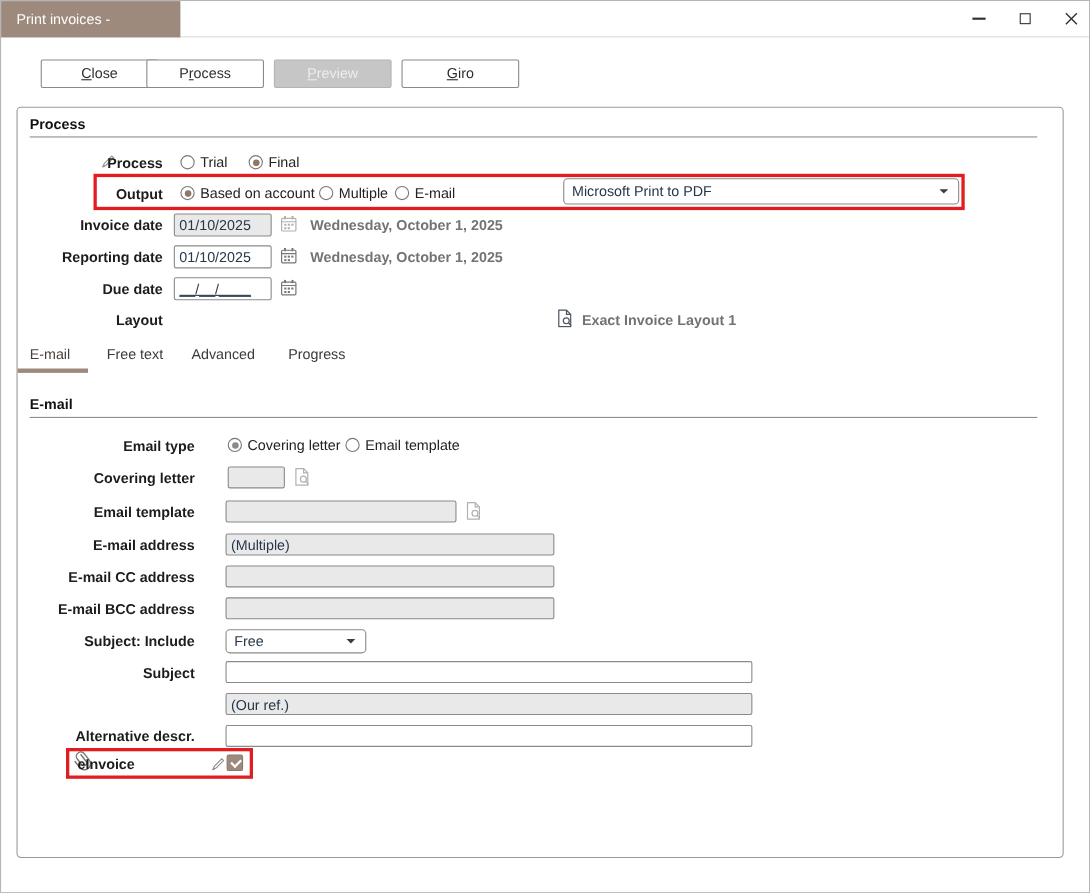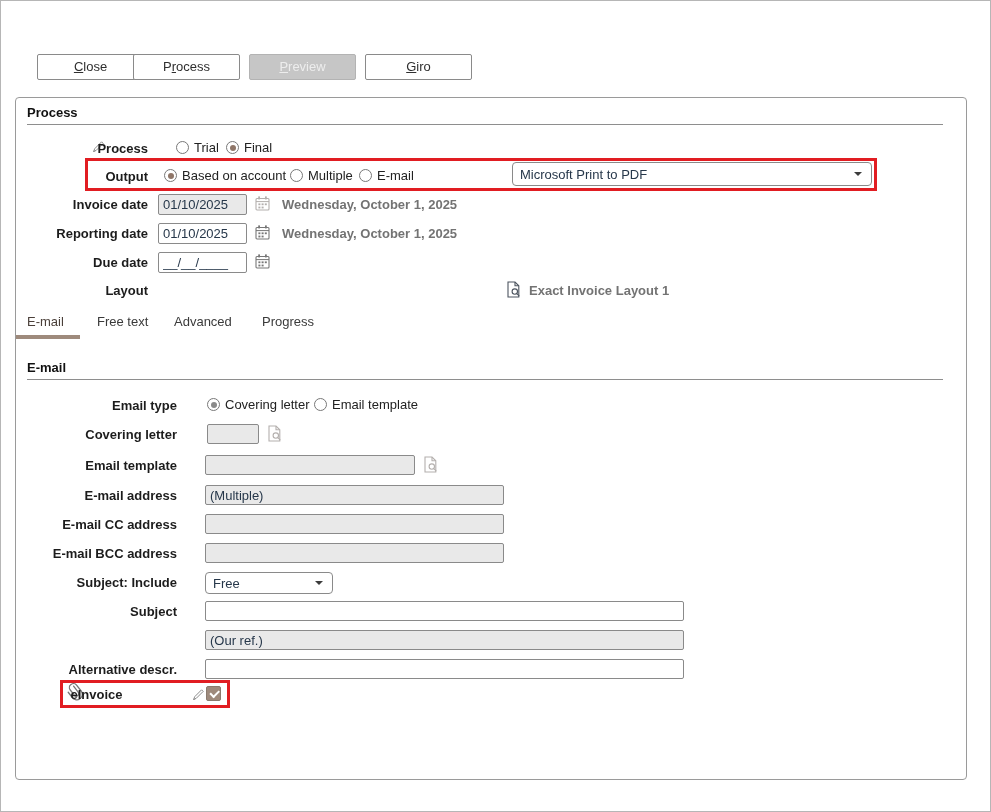--- a/index.html
+++ b/index.html
@@ -41,39 +41,55 @@
   .chk{position:absolute;width:15px;height:15px;background:var(--titlebar_bg,#9e8a7c);border:1px solid #8a7a6e;border-radius:2px;box-sizing:border-box;}
   .chk::after{content:"";position:absolute;left:2.5px;top:3px;width:7px;height:3.5px;border-left:2px solid #fff;border-bottom:2px solid #fff;transform:rotate(-45deg);}
   .pencil{position:absolute;color:#8d8d8d;}
   svg{display:block;}
 </style>
 </head>
 <body>
 
 <div id="window">
 
+  <div id="titlebar">
+    <div id="titletab"></div>
+    <div id="titletext">Print invoices -</div>
+    <div class="winctl" style="left:874px;">
+      <div style="width:12px;height:1.5px;background:#333;"></div>
+    </div>
+    <div class="winctl" style="left:916px;">
+      <div style="width:10px;height:10px;border:1.4px solid #333;box-sizing:border-box;"></div>
+    </div>
+    <div class="winctl" style="left:958px;">
+      <svg width="12" height="12" viewBox="0 0 12 12">
+          <line x1="1" y1="1" x2="11" y2="11" stroke="#333" stroke-width="1.3"></line>
+          <line x1="11" y1="1" x2="1" y2="11" stroke="#333" stroke-width="1.3"></line>
+        </svg>
+    </div>
+  </div>
 
   <div class="tbtn" style="left:16px;margin-left:20px;"><span></span><span class="key">C</span><span>lose</span></div>
   <div class="tbtn" style="left:132px;"><span>P</span><span class="key">r</span><span>ocess</span></div>
   <div class="tbtn disabled" style="left:248px;"><span></span><span class="key">P</span><span>review</span></div>
   <div class="tbtn" style="left:364px;"><span></span><span class="key">G</span><span>iro</span></div>
 
   <div id="gbox">
 
     <div class="sechead" style="left:11px;top:7px;">Process</div>
     <div class="secline" style="left:11px;top:26px;width:916px;"></div>
 
     <span class="pencil" style="left:76px;top:42px;">
       <svg width="13" height="13" viewBox="0 0 13 13" fill="none" stroke="currentColor" stroke-width="1">
           <path d="M1.5 11.5 L2.8 8.6 L9.6 1.8 L11.2 3.4 L4.4 10.2 Z"></path>
           <line x1="1.5" y1="11.5" x2="3.4" y2="10.9"></line>
         </svg>
     </span>
     <div class="lbl plbl" style="top:43px;">Process</div>
-    <label class="ropt" style="left:160px;top:42px;">
+    <label class="ropt" style="left:148px;top:42px;">
         <span class="radio"></span>
         <span>Trial</span>
       </label>
     <label class="ropt" style="left:210px;top:42px;">
         <span class="radio sel-brown"></span>
         <span>Final</span>
       </label>
 
     <div class="lbl plbl" style="top:71px;">Output</div>
     <label class="ropt" style="left:148px;top:70px;">
@@ -121,21 +137,21 @@
           <rect x="3.4" y="7.4" width="2" height="1.8" fill="currentColor"></rect>
           <rect x="6.6" y="7.4" width="2" height="1.8" fill="currentColor"></rect>
           <rect x="9.8" y="7.4" width="2" height="1.8" fill="currentColor"></rect>
           <rect x="3.4" y="10.6" width="2" height="1.8" fill="currentColor"></rect>
           <rect x="6.6" y="10.6" width="2" height="1.8" fill="currentColor"></rect>
         </svg>
     </span>
     <div class="bolddate" style="left:266px;top:128px;">Wednesday, October 1, 2025</div>
 
     <div class="lbl plbl" style="top:157px;">Due date</div>
-    <input class="inp" style="left: 142px; top: 154px; width: 89px;" value="__/__/____">
+    <input class="inp" style="left: 142px; top: 154px; width: 89px; text-decoration: underline;" value="__/__/____">
     <span class="icon" style="left:239px;top:156px;">
       <svg width="15" height="15" viewBox="0 0 15 15">
           <rect x="1" y="2.5" width="13" height="11.5" rx="1" fill="none" stroke="currentColor" stroke-width="1.1"></rect>
           <line x1="1" y1="5.6" x2="14" y2="5.6" stroke="currentColor"></line>
           <rect x="3.2" y="0.4" width="1.8" height="3" fill="currentColor"></rect>
           <rect x="10" y="0.4" width="1.8" height="3" fill="currentColor"></rect>
           <rect x="3.4" y="7.4" width="2" height="1.8" fill="currentColor"></rect>
           <rect x="6.6" y="7.4" width="2" height="1.8" fill="currentColor"></rect>
           <rect x="9.8" y="7.4" width="2" height="1.8" fill="currentColor"></rect>
           <rect x="3.4" y="10.6" width="2" height="1.8" fill="currentColor"></rect>

